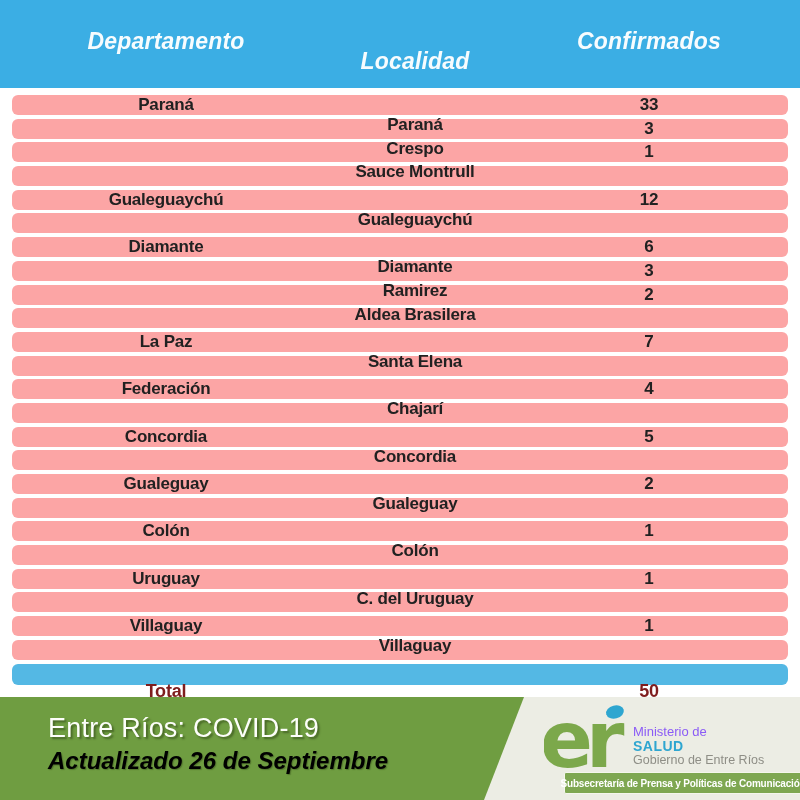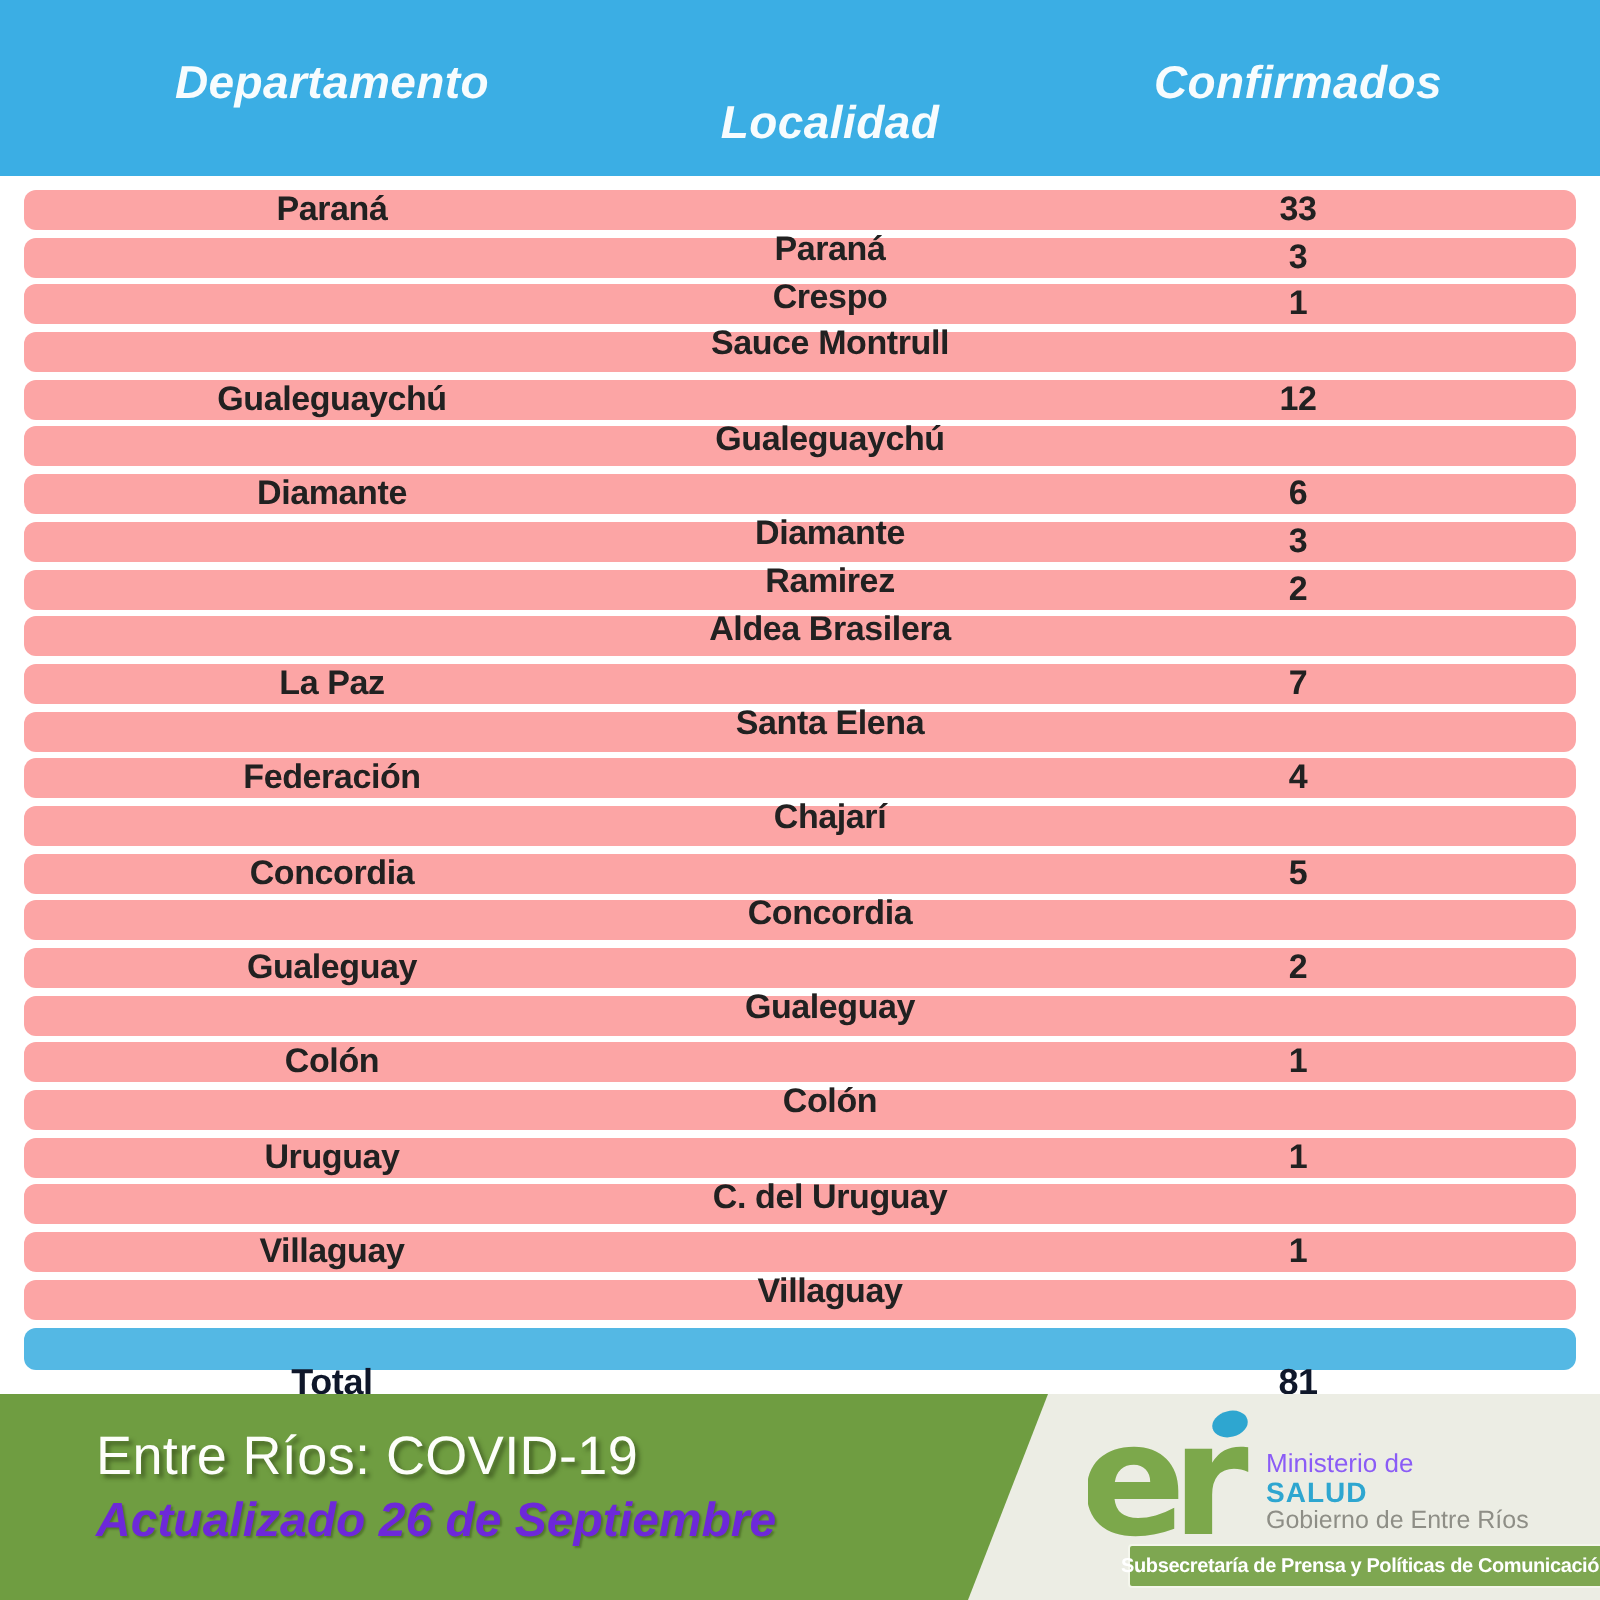--- a/index.html
+++ b/index.html
@@ -25,35 +25,35 @@
   .rows { position:absolute; top:95px; left:12px; width:776px; }
   .row {
     height:20px; margin-bottom:3.7px; background:#fca5a5; border-radius:6px;
     display:flex; align-items:center;
   }
   .row .c {
     font-size:17px; font-weight:bold; color:#212121; text-align:center;
     line-height:20px; white-space:nowrap; letter-spacing:-0.2px;
   }
   .row.total { background:#54B8E4; height:21px; }
-  .row.total .c { color:#0f172a; font-size:18px;margin-top:34px; }
+  .row.total .c { color:#7f1d1d; font-size:18px;margin-top:34px; }
 
   
   .footer { position:absolute; left:0; top:697px; width:800px; height:103px; background:#ECEDE4; }
   .footer-green {
     position:absolute; left:0; top:0; width:800px; height:103px; background:#6F9D41;
     clip-path:polygon(0 0, 524px 0, 484px 103px, 0 103px);
   }
   .f-title {
     position:absolute; left:48px; top:16px; font-size:27px; font-weight:normal;
     color:#FDFEFA; text-shadow:2px 2px 2px rgba(32,48,12,0.5); letter-spacing:0.2px;
   }
   .f-sub {
     position:absolute; left:48px; top:50px; font-size:24px; font-weight:bold; font-style:italic;
-    color:#6d28d9; text-shadow:1px 1px 1px rgba(32,48,12,0.35);
+    color:#000000; text-shadow:1px 1px 1px rgba(32,48,12,0.35);
   }
 
   .logo-block { position:absolute; left:544px; top:2px; width:248px; height:100px; }
   .er-svg { position:absolute; left:0; top:4px; }
   .ministry { position:absolute; left:89px; top:26px; line-height:14px; }
   .m1 { font-size:13px; color:#8b5cf6; }
   .m2 { font-size:14px; font-weight:bold; color:#2EA6D0; letter-spacing:0.5px; }
   .m3 { font-size:12.5px; color:#8E8E86; }
   .banner {
     position:absolute; left:20px; top:73px; width:236px; height:20px;
@@ -190,21 +190,21 @@
     <div class="c c3">1</div>
   </div>
       <div class="row">
     <div class="c c1"></div>
     <div class="c c2"></div>
     <div class="c c3"></div>
   </div>
       <div class="row total" id="total-row">
       <div class="c c1">Total</div>
       <div class="c c2"></div>
-      <div class="c c3">81</div>
+      <div class="c c3">50</div>
     </div>
   </div>
 
   <div class="footer">
     <div class="footer-green"></div>
     <div class="f-title">Entre Ríos: COVID-19</div>
     <div class="f-sub">Actualizado 26 de Septiembre</div>
 
     <div class="logo-block">
       <svg class="er-svg" width="86" height="68" viewBox="0 0 86 68" aria-hidden="true">

